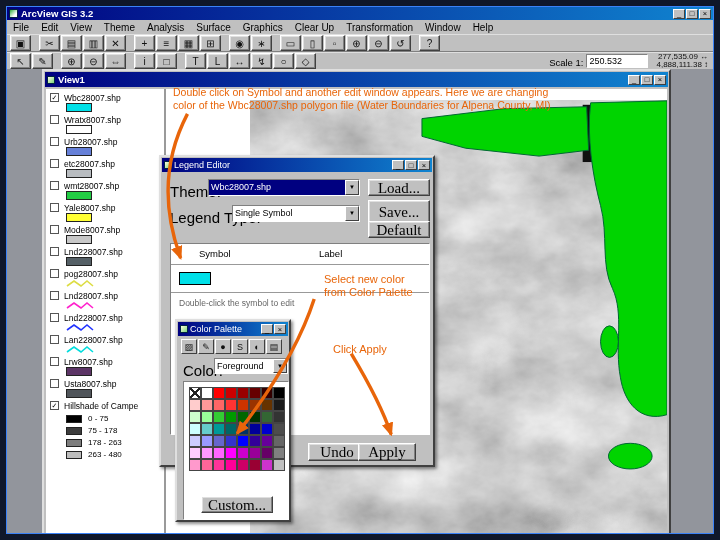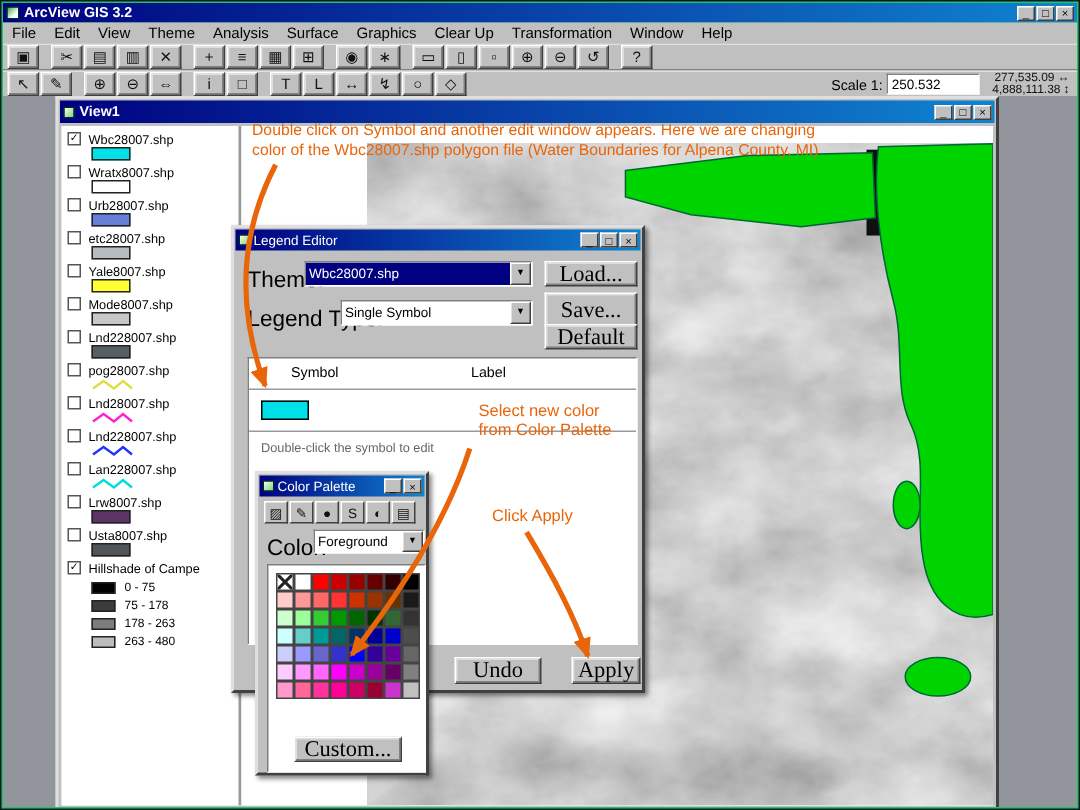--- a/index.html
+++ b/index.html
@@ -1,18 +1,18 @@
 <!DOCTYPE html>
 <html style="--ann: #e8650a;"><head>
 <meta charset="utf-8">
 <style>
   *{margin:0;padding:0;box-sizing:border-box}
   html,body{width:720px;height:540px;overflow:hidden}
   body{font-family:"Liberation Sans",sans-serif;background:#666;--ann:#e8650a}
-  .app{position:relative;width:720px;height:540px;background:#22c55e;border:1px solid #0f172a;overflow:hidden}
+  .app{position:relative;width:720px;height:540px;background:#3b82f6;border:6px solid #0f172a;overflow:hidden}
 
   
   .titlebar{position:absolute;left:1px;top:1px;right:1px;height:13px;background:linear-gradient(90deg,#000080,#1084d0);display:flex;align-items:center;padding:0 2px;color:#fff}
   .t-ic{width:9px;height:9px;background:linear-gradient(135deg,#2fae3c,#fff 70%);border:1px solid #024;display:inline-block}
   .t-text{font-size:9.5px;font-weight:bold;margin-left:3px;flex:1;white-space:nowrap}
   .wbtns{display:flex;align-items:center}
   .wbtn{width:12px;height:10px;font-size:7.5px;line-height:7px;background:#c0c0c0;border:1px solid;border-color:#fff #404040 #404040 #fff;padding:0;margin-left:1px;font-family:inherit;color:#000}
   .menubar{position:absolute;left:1px;top:14px;right:1px;height:14px;display:flex;align-items:center;font-size:10px;background:#c0c0c0}
   .menu-item{padding:0 6px;white-space:nowrap}
   .toolbar{position:absolute;left:1px;right:1px;height:18px;background:#c0c0c0;display:flex;align-items:center;padding:0 3px;border-top:1px solid #dfdfdf;border-bottom:1px solid #808080}
@@ -200,20 +200,25 @@
               <span class="lname">Urb28007.shp</span>
               <div class="lswatch"><span class="lsw-fill" style="background:#6680d8"></span></div>
             </div>
             <div class="leg-item">
               <span class="cb"></span>
               <span class="lname">etc28007.shp</span>
               <div class="lswatch"><span class="lsw-fill" style="background:#b8bcc0"></span></div>
             </div>
             <div class="leg-item">
               <span class="cb"></span>
+              <span class="lname">wmt28007.shp</span>
+              <div class="lswatch"><span class="lsw-fill" style="background:#22cc44"></span></div>
+            </div>
+            <div class="leg-item">
+              <span class="cb"></span>
               <span class="lname">Yale8007.shp</span>
               <div class="lswatch"><span class="lsw-fill" style="background:#ffff33"></span></div>
             </div>
             <div class="leg-item">
               <span class="cb"></span>
               <span class="lname">Mode8007.shp</span>
               <div class="lswatch"><span class="lsw-fill" style="background:#c8c8c8"></span></div>
             </div>
             <div class="leg-item">
               <span class="cb"></span>
@@ -329,21 +334,21 @@
         <div class="le-list">
           <span class="le-hdr" style="left:28px">Symbol</span>
           <span class="le-hdr" style="left:148px">Label</span>
           <span class="le-hline" style="top:20px"></span>
           <span class="le-hline" style="top:48px"></span>
           <span class="le-symbol" style="background: rgb(0, 224, 232);"></span>
           <span class="le-hint">Double-click the symbol to edit</span>
         </div>
 
         <button class="btn" style="left:146px;top:270px;width:58px;height:18px">Undo</button>
-        <button class="btn" style="left:224px;top:270px;width:46px;height:18px">Apply</button>
+        <button class="btn" style="left:196px;top:270px;width:58px;height:18px">Apply</button>
       </div>
     </div>
 
     <div class="dlg color-palette">
       <div class="dlg-title">
         <span class="dlg-ic"></span>
         <span class="t-text">Color Palette</span>
         <span class="wbtns">
           <button class="wbtn">_</button>
           <button class="wbtn">×</button>

